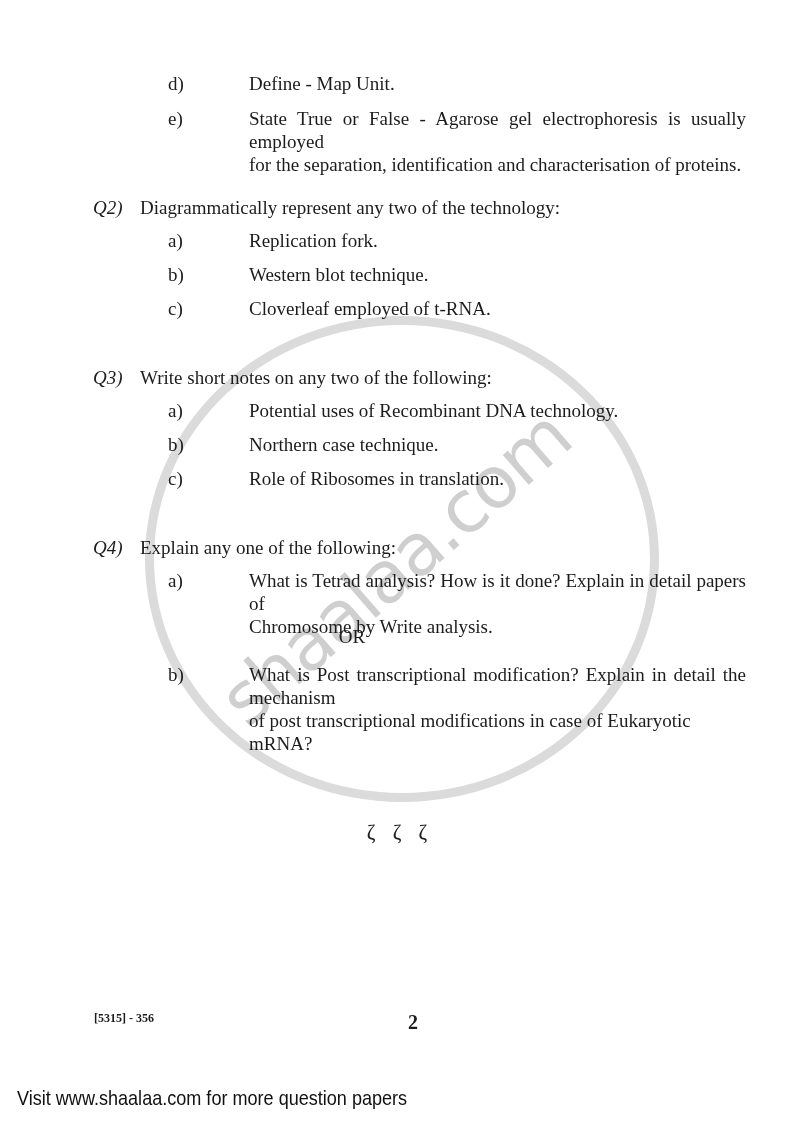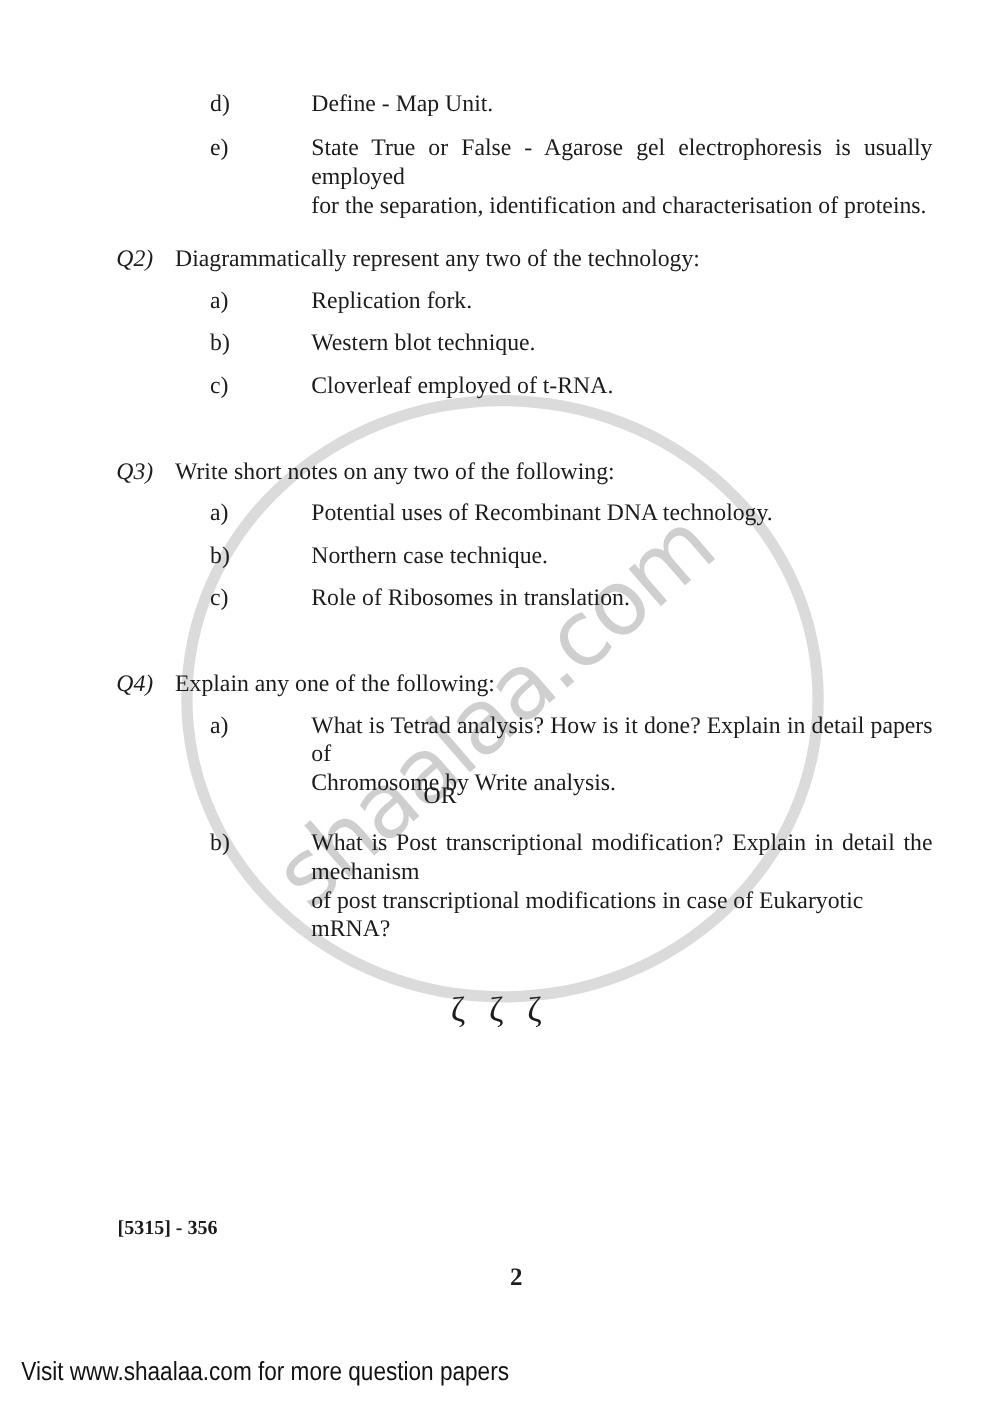--- a/index.html
+++ b/index.html
@@ -60,30 +60,30 @@
     position: absolute;
     left: 0; width: 704px;
     top: 626px;
     text-align: center;
     font-size: 19px;
   }
 
   #end-marker {
     position: absolute;
     left: 0; width: 800px;
-    top: 793px;
+    top: 820px;
     text-align: center;
-    font-size: 28px;
+    font-size: 21px;
     letter-spacing: 6px;
   }
 
   #footer-code {
     position: absolute;
-    left: 94px; top: 974px;
-    font-size: 16px;
+    left: 94px; top: 1011px;
+    font-size: 12px;
     font-weight: bold;
   }
   #footer-page {
     position: absolute;
     left: 408px; top: 1011px;
     font-size: 20px;
     font-weight: bold;
   }
 
   #promo-bar {

